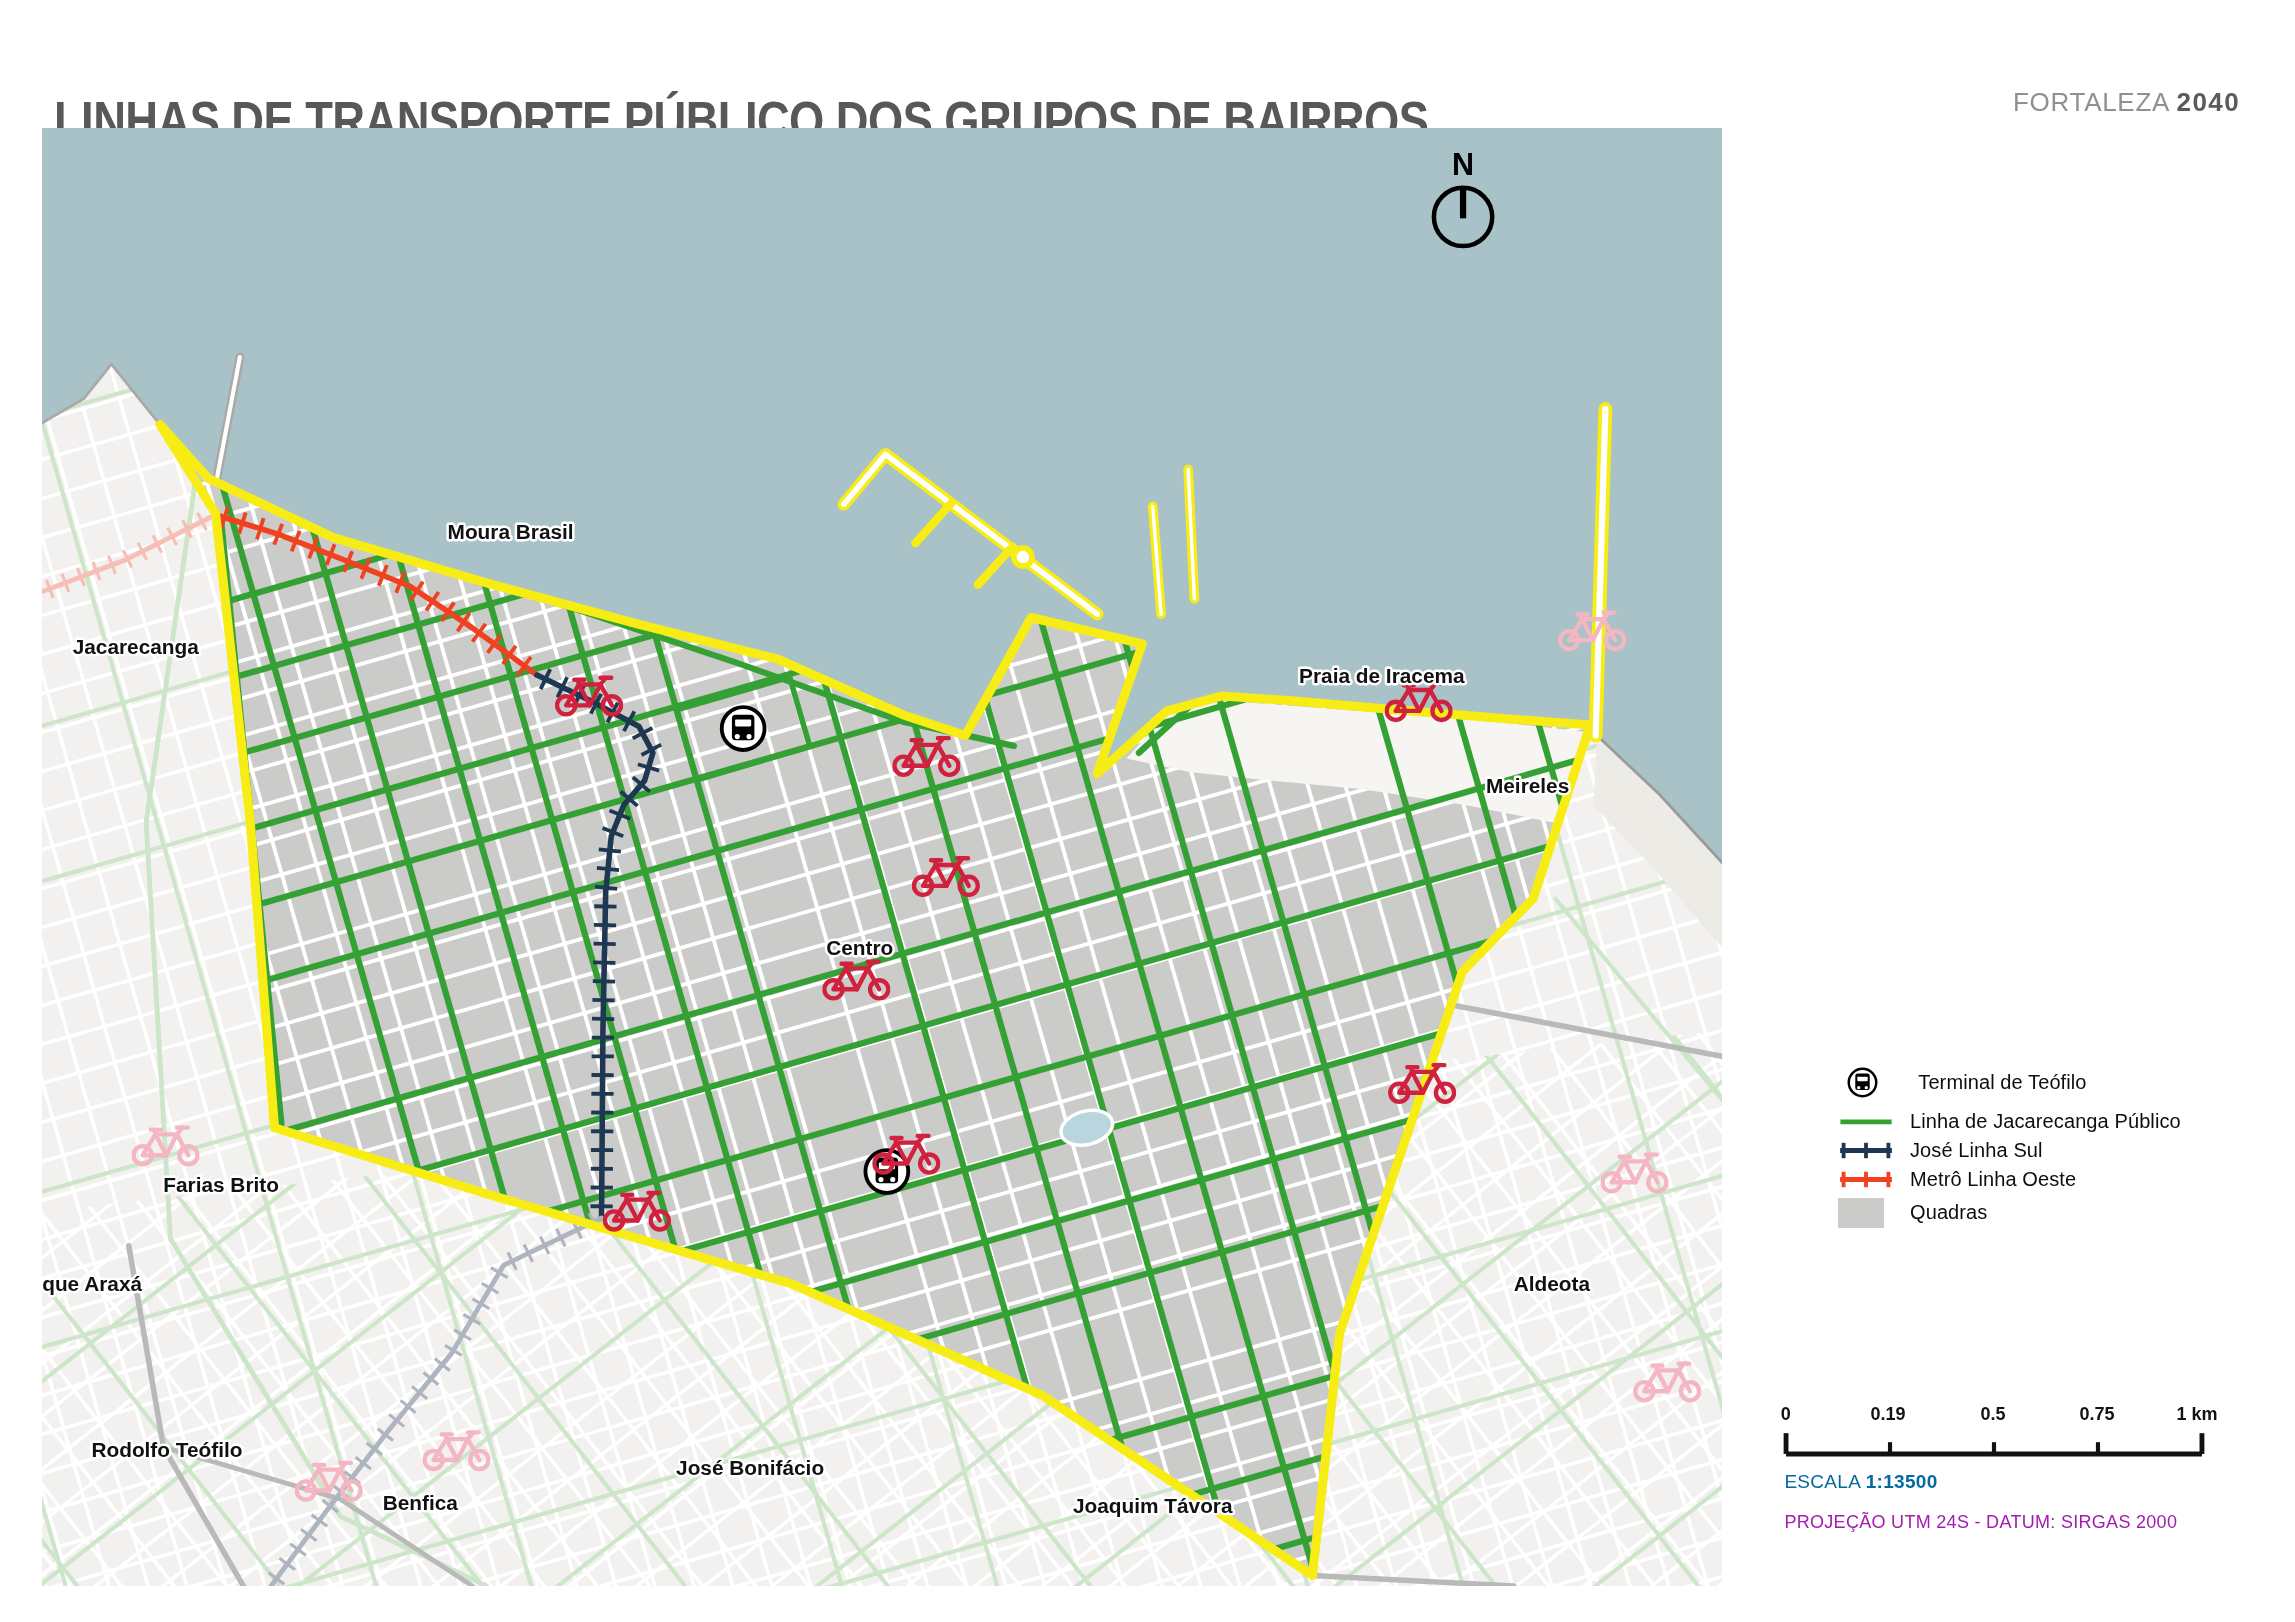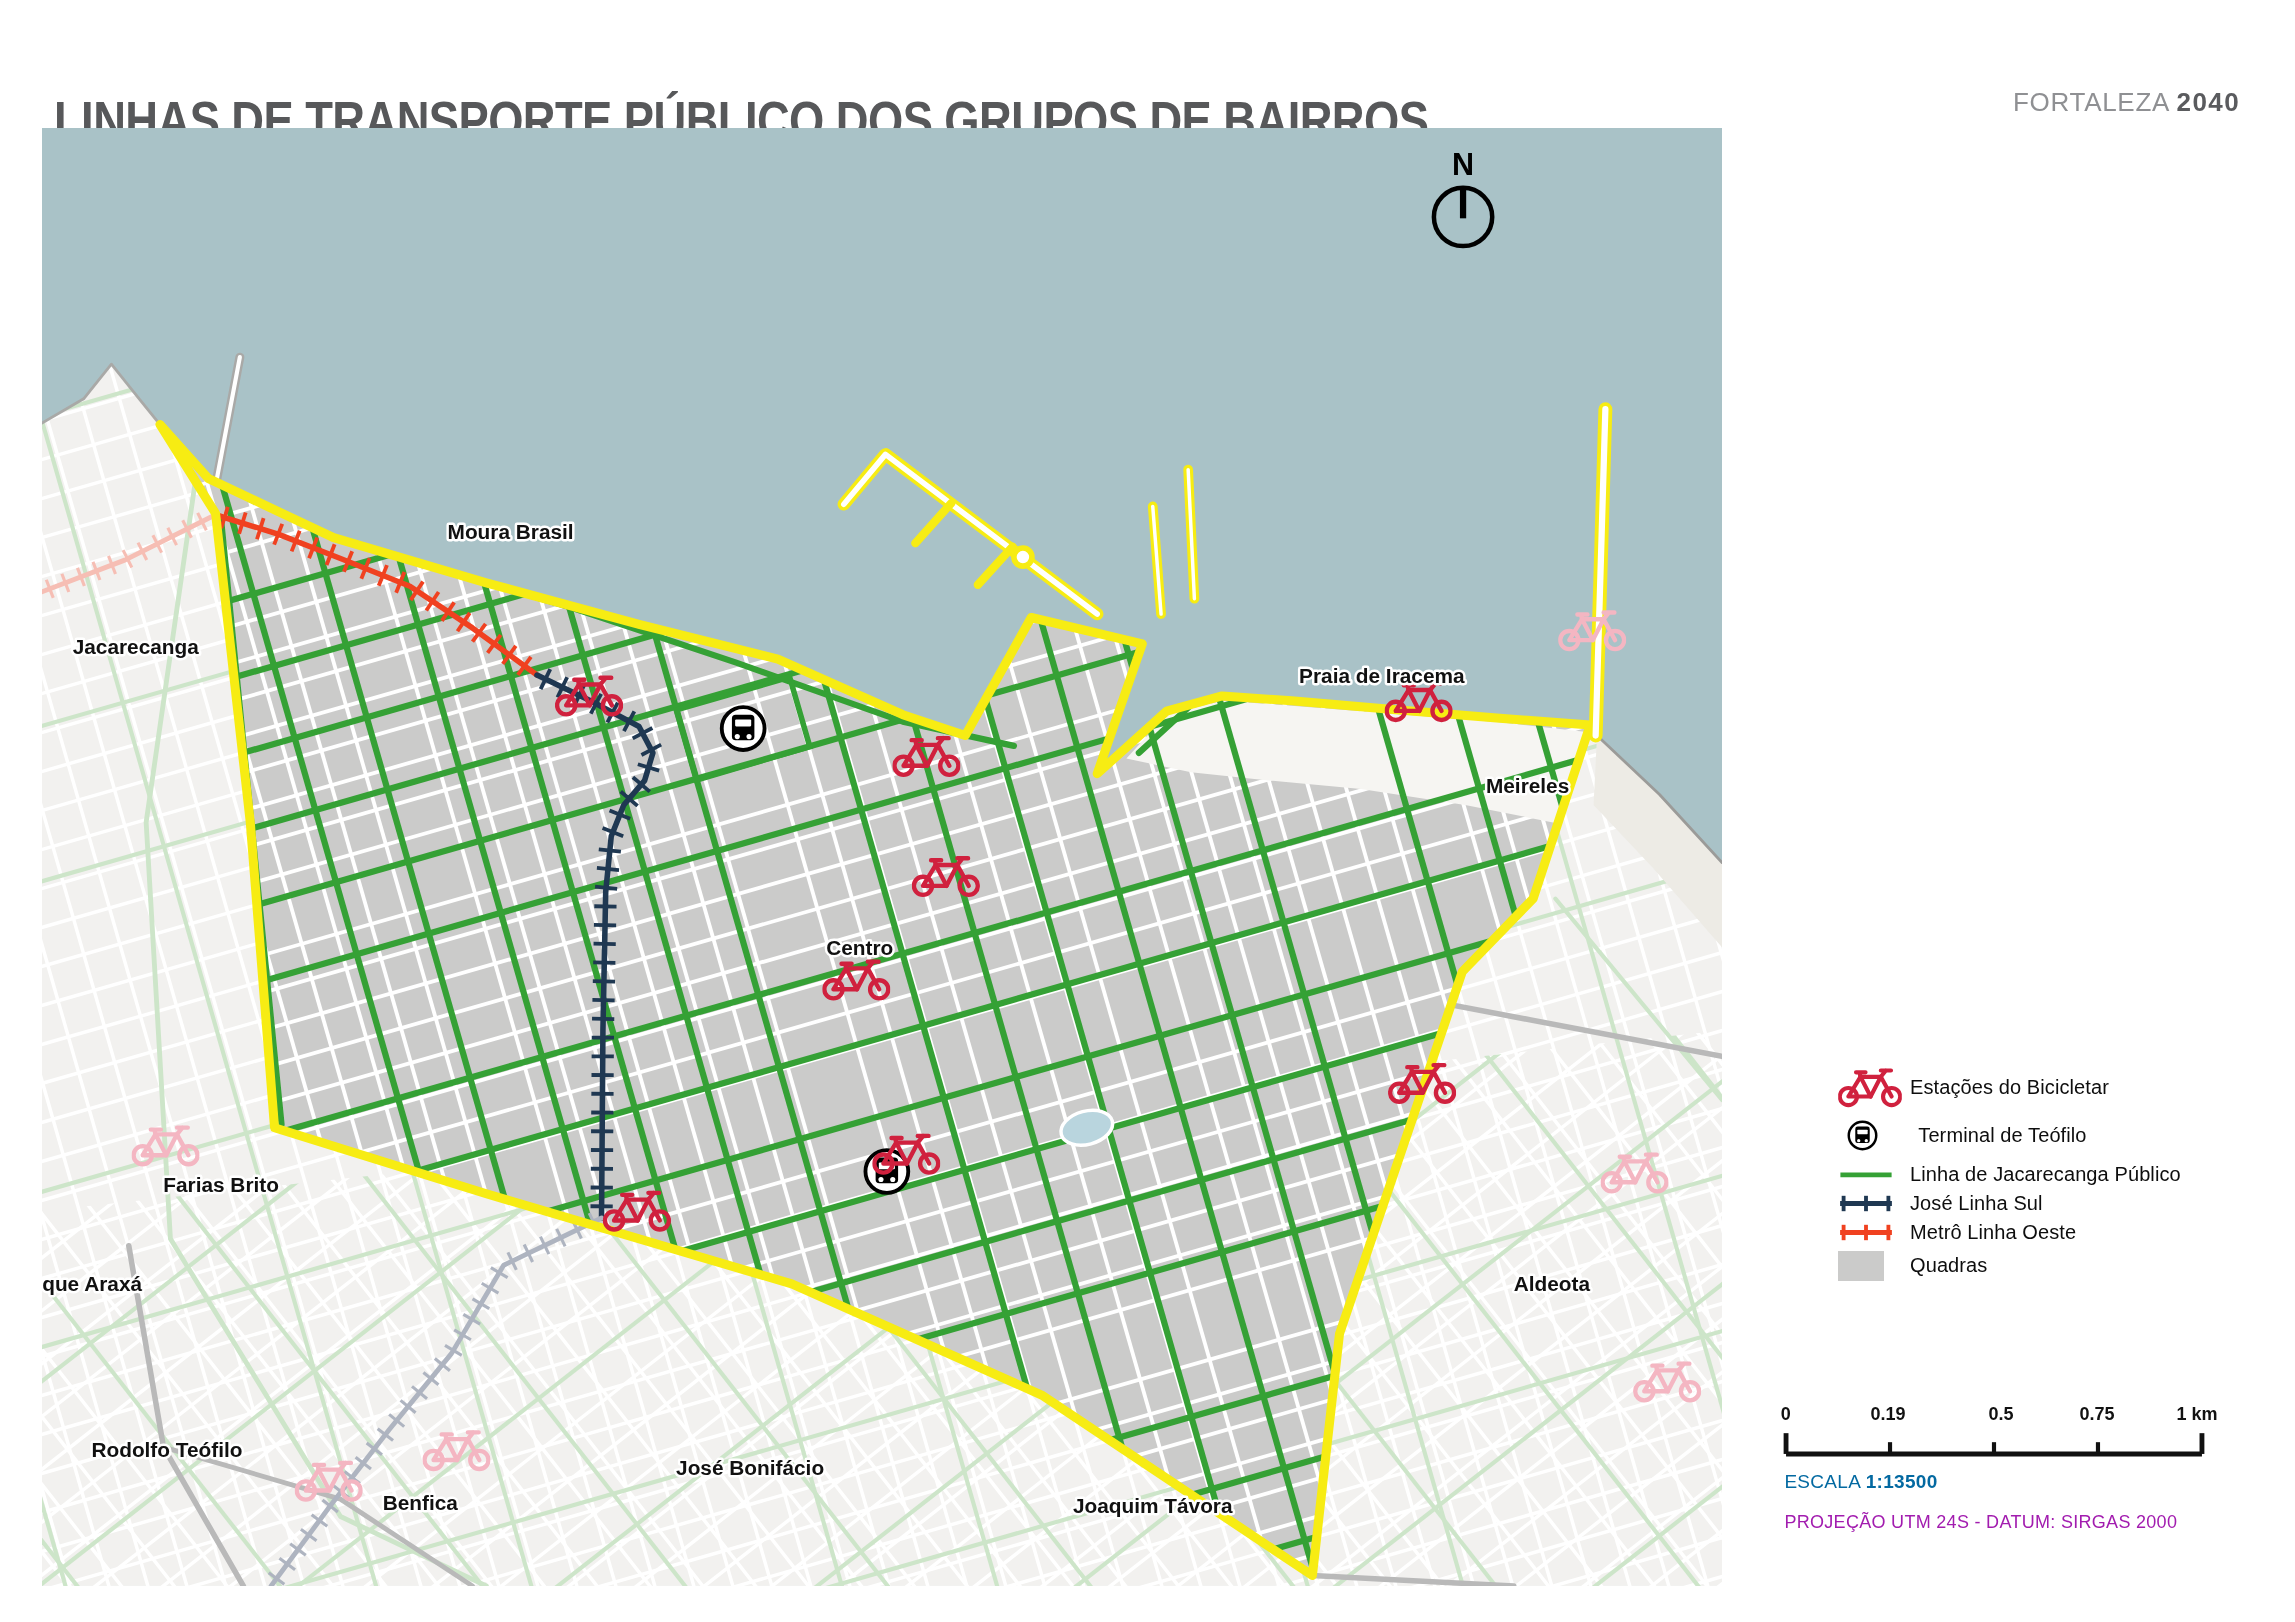--- a/index.html
+++ b/index.html
@@ -992,28 +992,20 @@
           <circle cx="2047" cy="128" r="42" fill="none" stroke="#000" stroke-width="6.5"></circle>
           <line x1="2047" y1="88" x2="2047" y2="130" stroke="#000" stroke-width="9"></line>
           <text x="2047" y="68" text-anchor="middle" font-family="Liberation Sans, sans-serif" font-size="44" font-weight="700" fill="#000">N</text>
         </g>
       </g>
   </svg>
 </div>
 
 <div class="legend">
   <div class="lg-row big">
-    <span class="lg-ic">
-      <svg width="64" height="42" viewBox="0 0 100 66" style="color:#d0213e">
-          <use href="#sym-bike"></use>
-        </svg>
-    </span>
-    <span class="lg-label">Estações do Bicicletar</span>
-  </div>
-  <div class="lg-row big">
     <span class="lg-ic" style="padding-left:8.3px">
       <svg width="33" height="33" viewBox="0 0 48 48">
           <use href="#sym-bus"></use>
         </svg>
     </span>
     <span class="lg-label">Terminal de Teófilo</span>
   </div>
   <div class="lg-row">
     <span class="lg-ic">
       <svg width="56" height="9.7" viewBox="0 0 80 14">
@@ -1049,21 +1041,21 @@
         <span class="sw-quadras"></span>
       </span>
     <span class="lg-label">Quadras</span>
   </div>
 </div>
 
 <div class="scalebar">
   <div class="sb-nums">
     <span style="left:2.8px">0</span>
     <span style="left:105px">0.19</span>
-    <span style="left:218px">0.5</span>
+    <span style="left:210px">0.5</span>
     <span style="left:314px">0.75</span>
     <span style="left:414px">1 km</span>
   </div>
   <svg class="sb-bar" width="430" height="30.5" viewBox="0 0 620 44">
     <line x1="10" y1="36" x2="610" y2="36" stroke="#111" stroke-width="7"></line>
     <line x1="10" y1="6" x2="10" y2="36" stroke="#111" stroke-width="7"></line>
     <line x1="160" y1="19" x2="160" y2="36" stroke="#111" stroke-width="6"></line>
     <line x1="310" y1="19" x2="310" y2="36" stroke="#111" stroke-width="6"></line>
     <line x1="460" y1="19" x2="460" y2="36" stroke="#111" stroke-width="6"></line>
     <line x1="610" y1="6" x2="610" y2="36" stroke="#111" stroke-width="7"></line>

